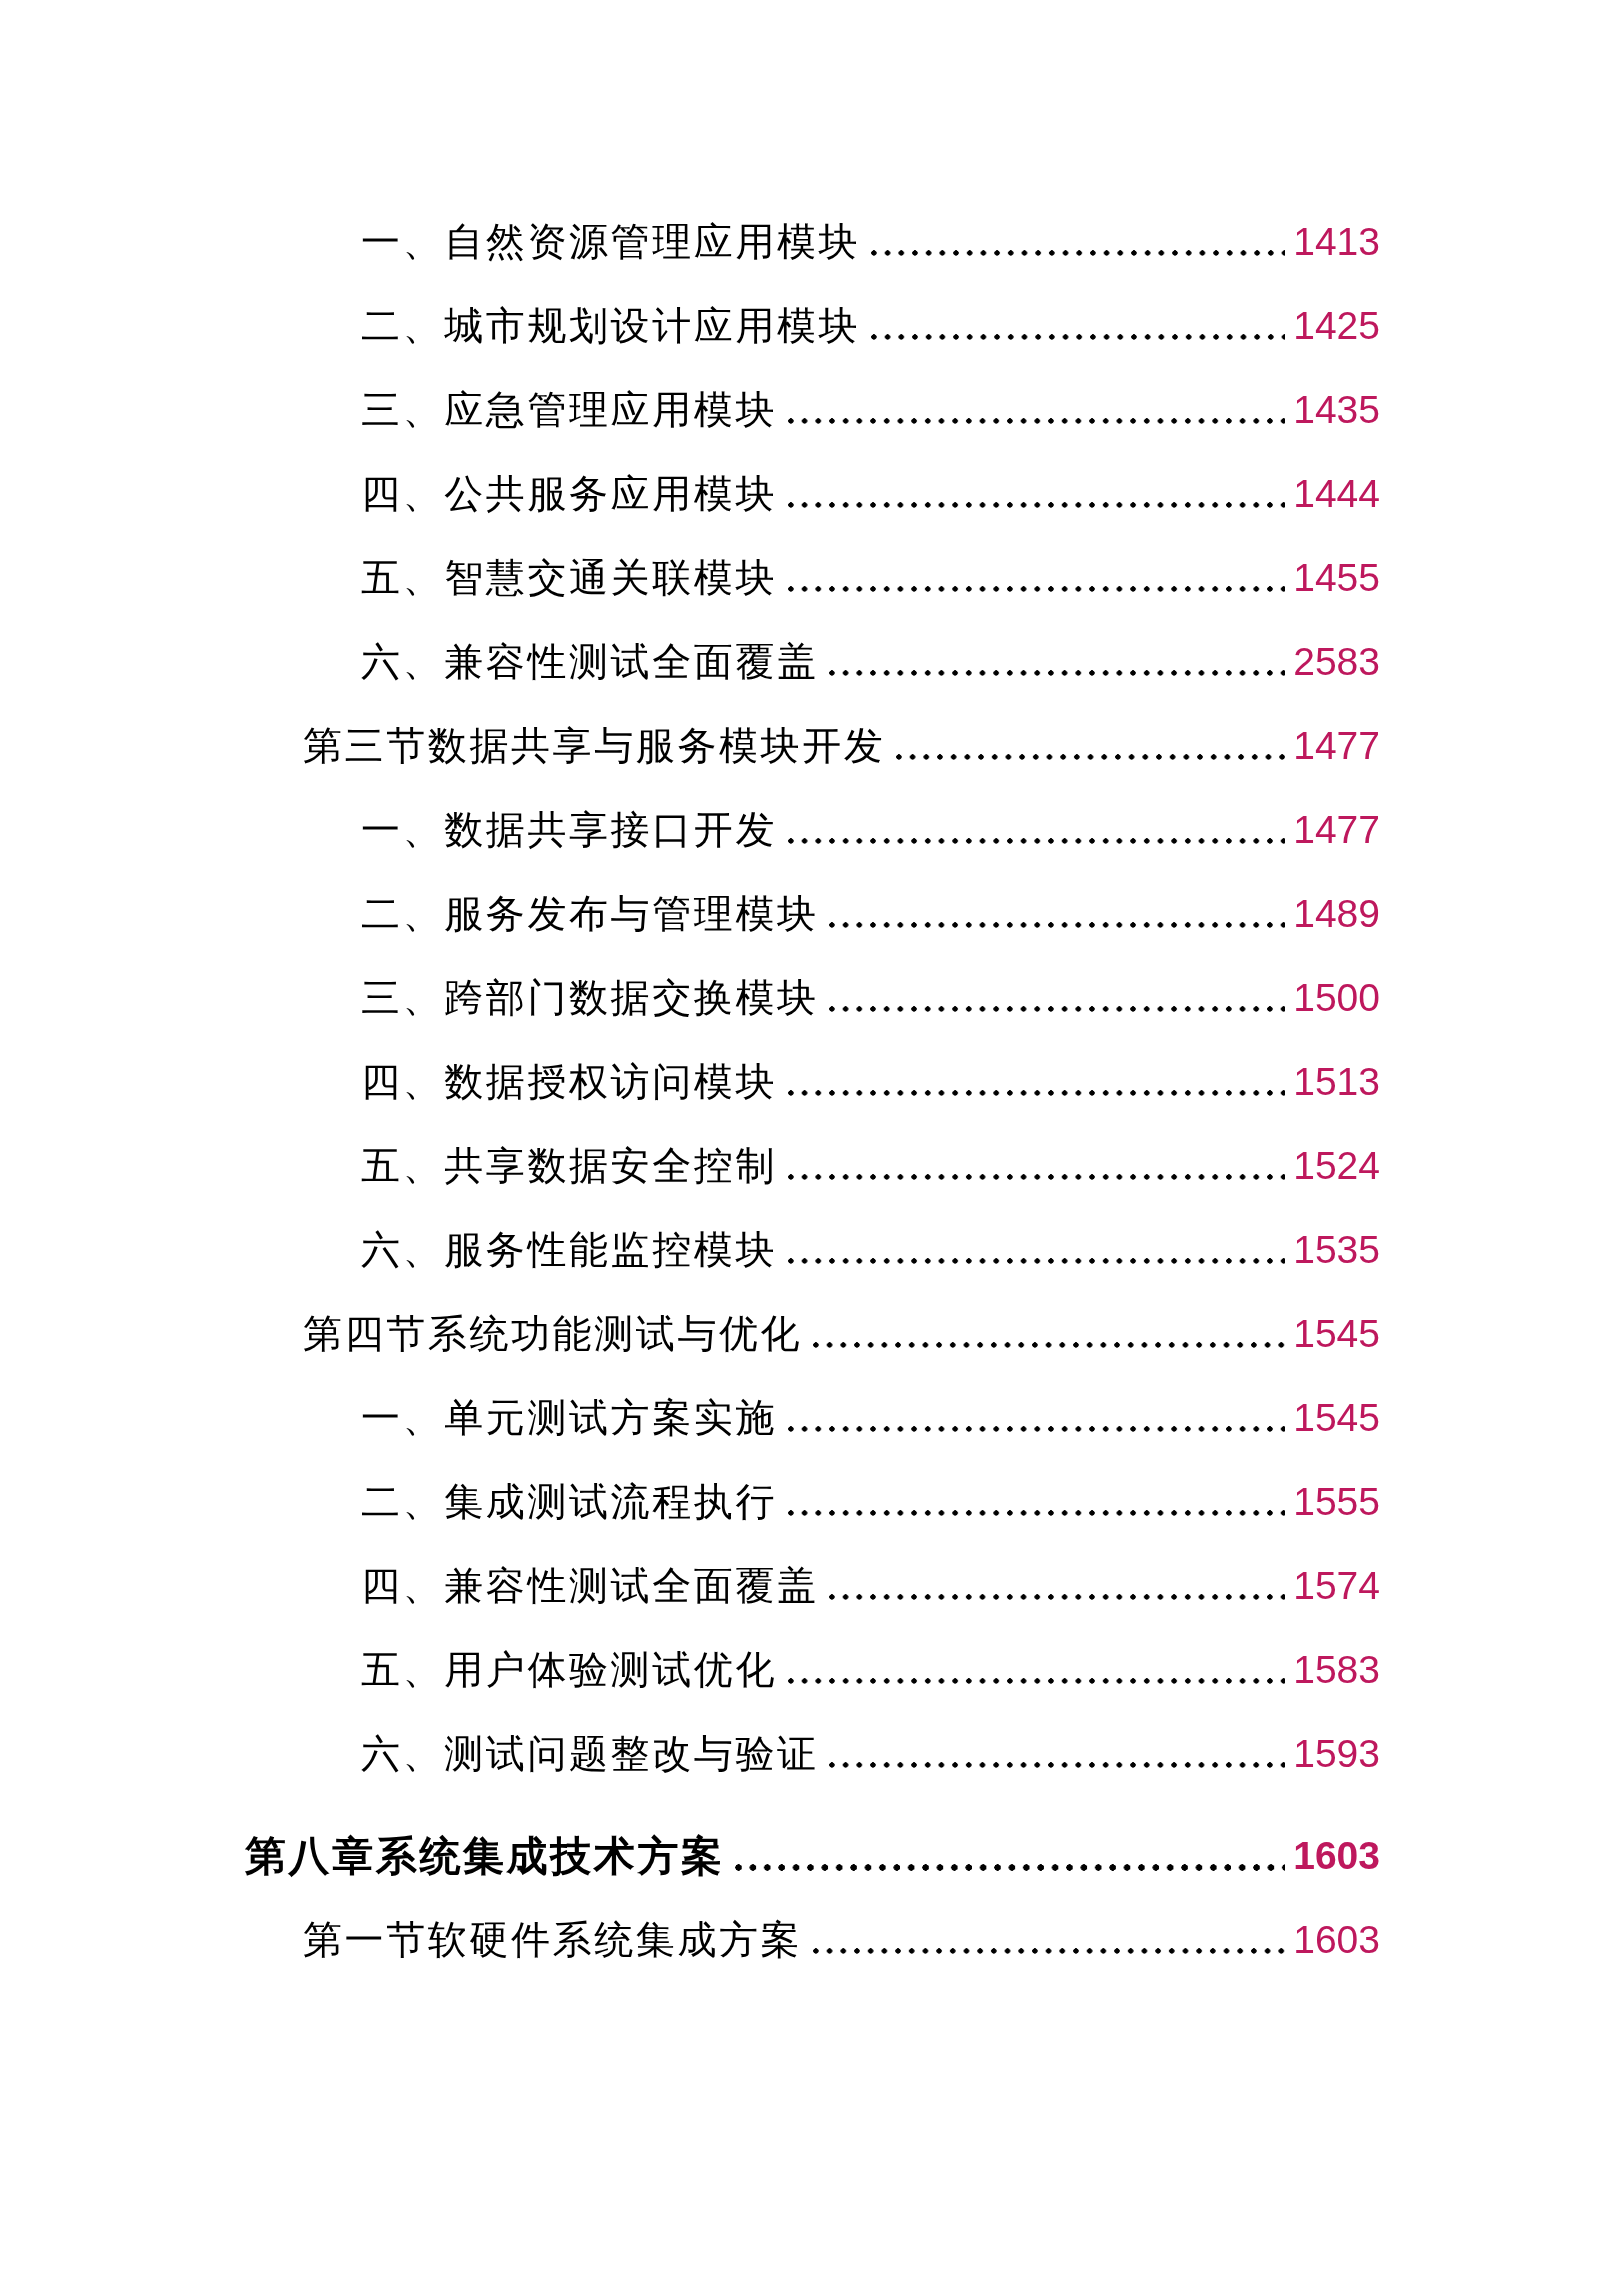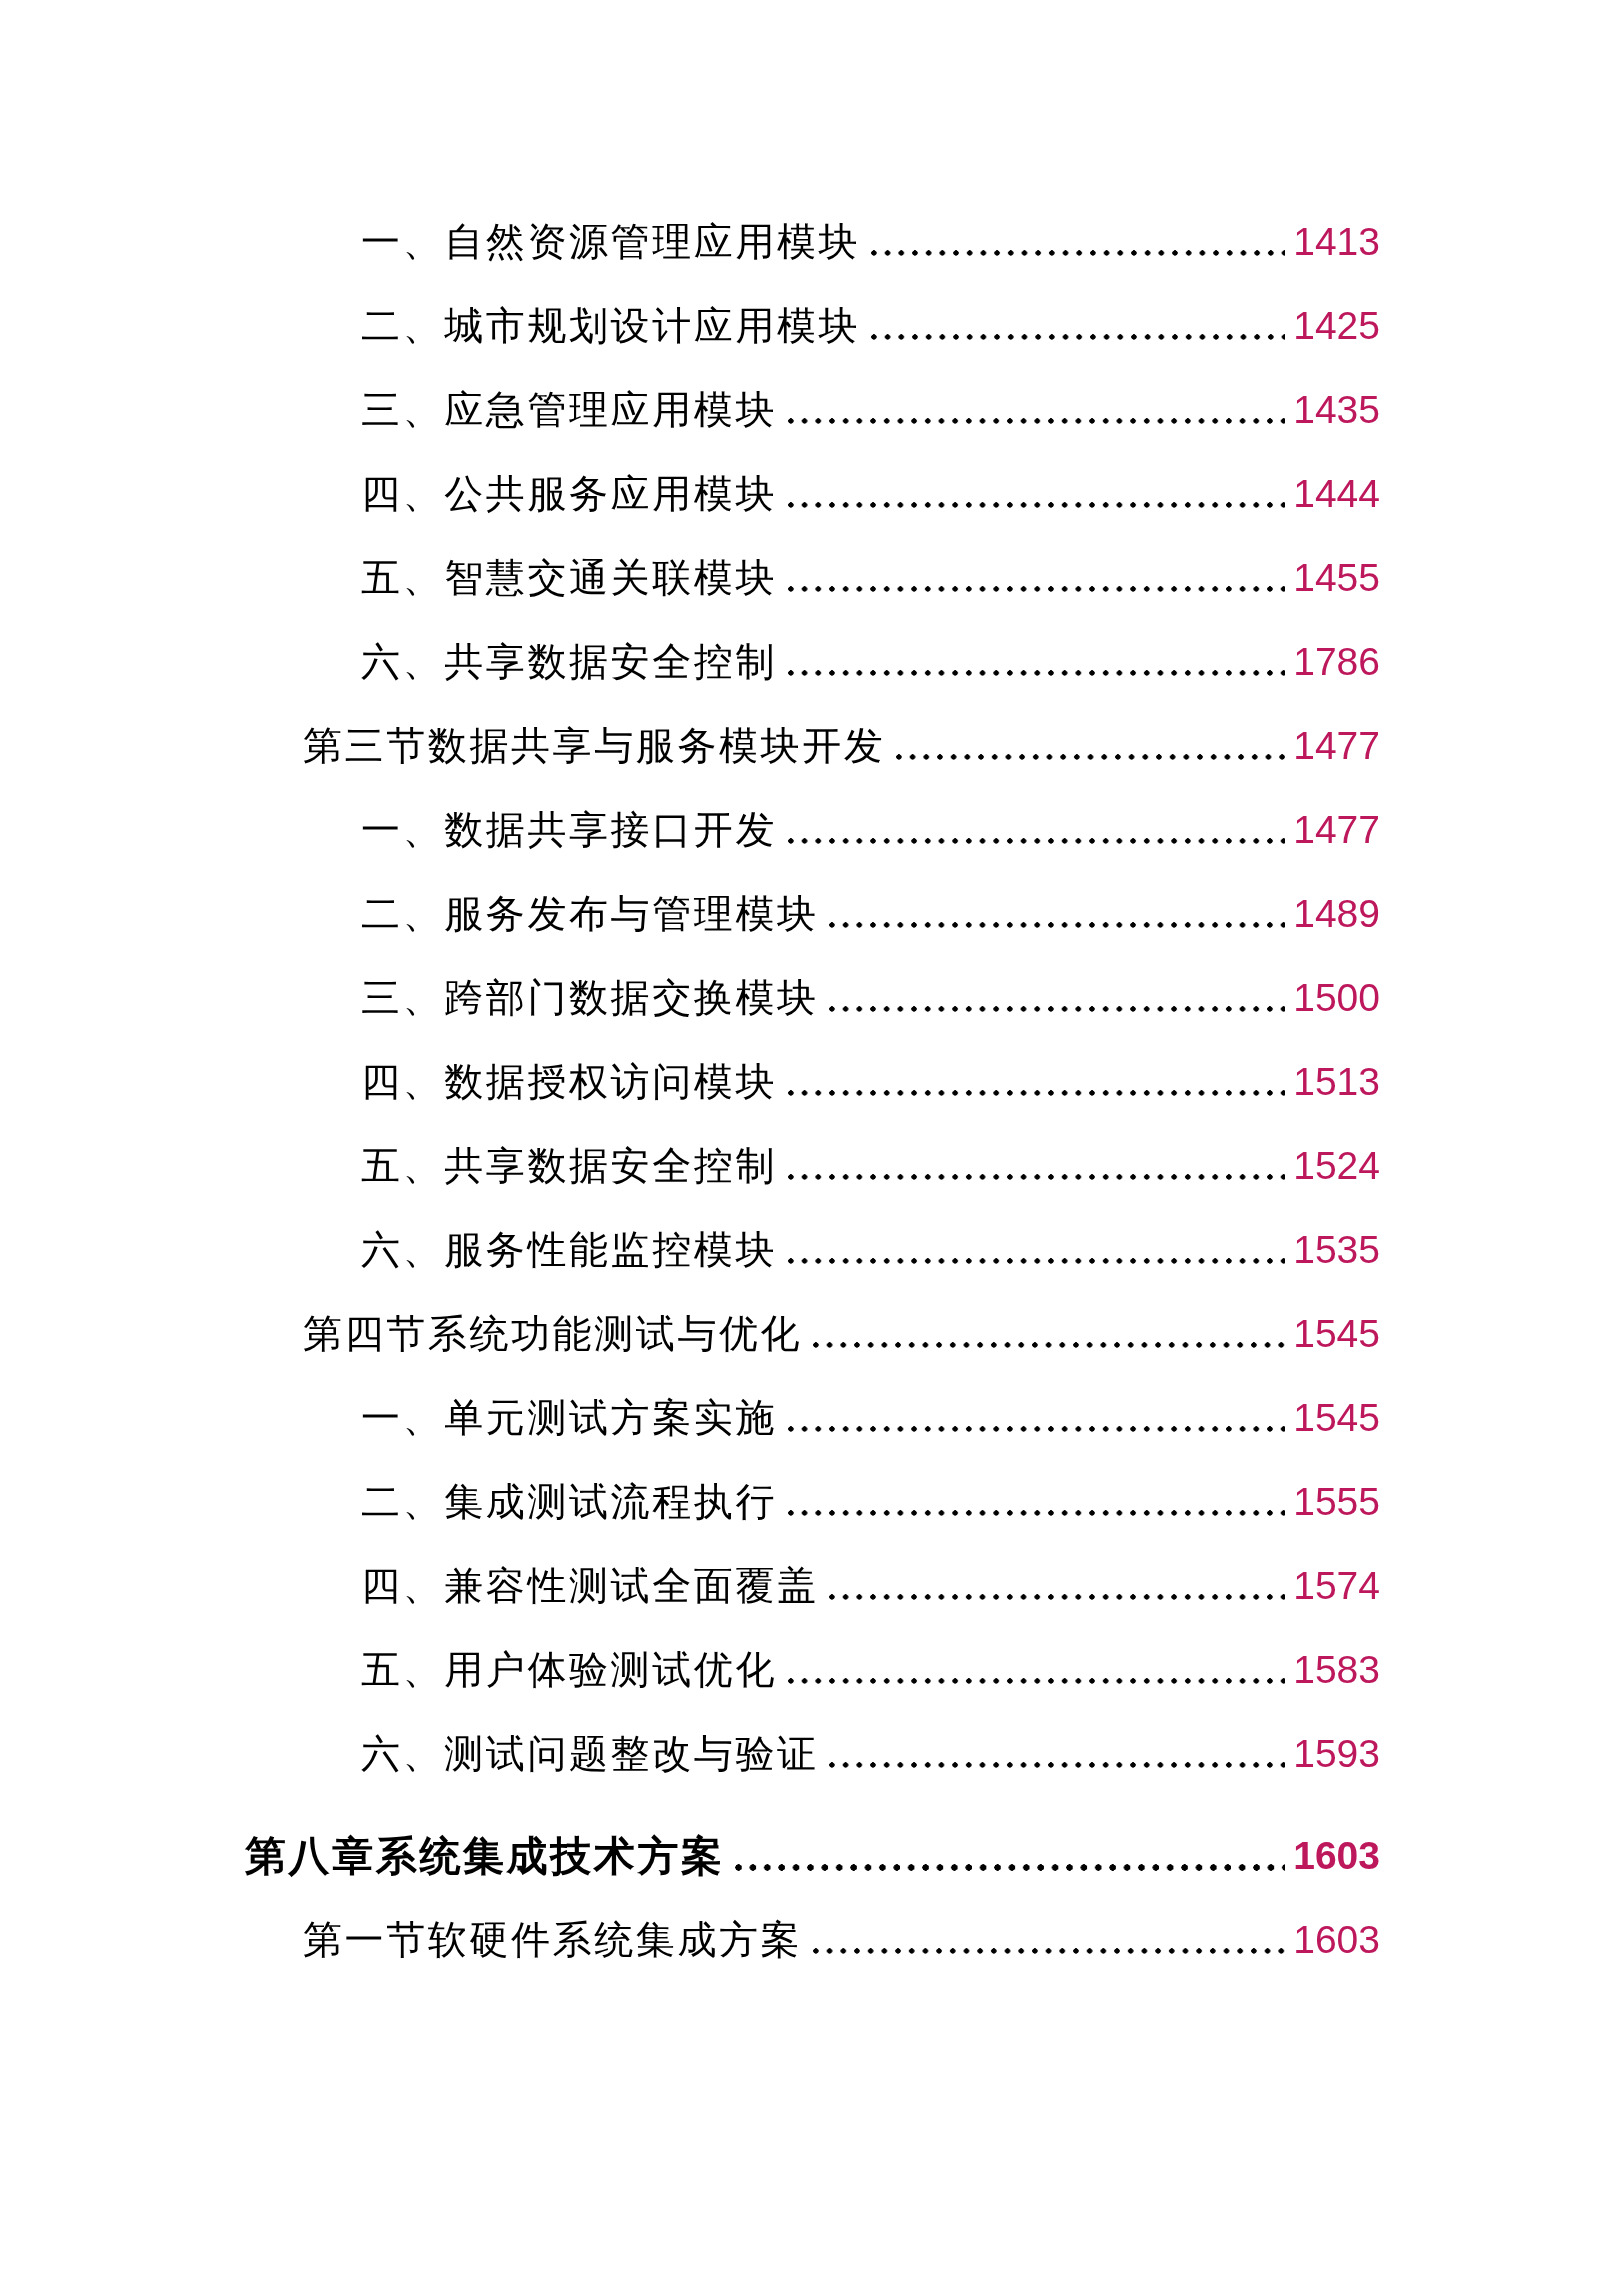--- a/index.html
+++ b/index.html
@@ -96,23 +96,23 @@
     <span class="label">四、公共服务应用模块</span>
     <span class="leader"></span>
     <span class="page">1444</span>
   </div>
       <div class="row level-3">
     <span class="label">五、智慧交通关联模块</span>
     <span class="leader"></span>
     <span class="page">1455</span>
   </div>
       <div class="row level-3">
-    <span class="label">六、共享数据安全控制</span>
+    <span class="label">六、兼容性测试全面覆盖</span>
     <span class="leader"></span>
-    <span class="page">1786</span>
+    <span class="page">2583</span>
   </div>
       <div class="row level-2">
     <span class="label">第三节数据共享与服务模块开发</span>
     <span class="leader"></span>
     <span class="page">1477</span>
   </div>
       <div class="row level-3">
     <span class="label">一、数据共享接口开发</span>
     <span class="leader"></span>
     <span class="page">1477</span>

